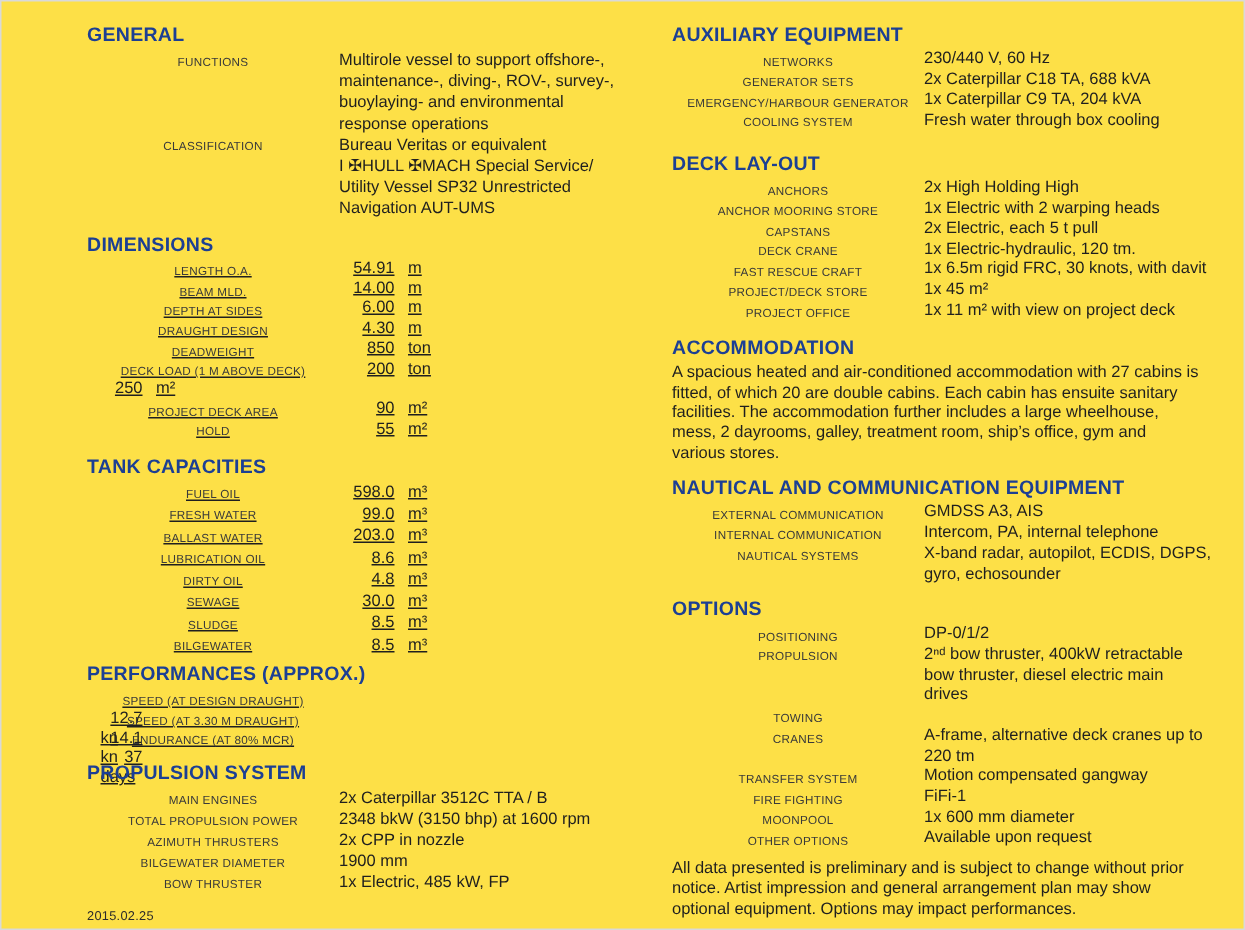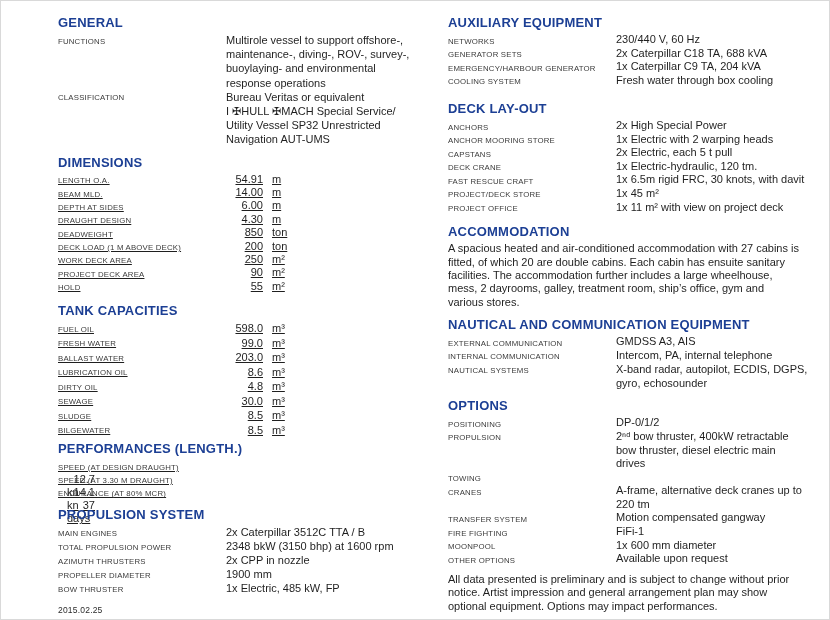--- a/index.html
+++ b/index.html
@@ -1,33 +1,33 @@
 <!DOCTYPE html>
 <html><head>
 <meta charset="utf-8">
 <style>
   * { margin:0; padding:0; box-sizing:border-box; }
   html,body { background:#e9e9e9; }
   .page {
-    position:relative; width:830px; height:620px; background:#ffffff;
+    position:relative; width:830px; height:620px; background:#fde047;
     border:1px solid #d9d9d9; overflow:hidden;
     font-family:"Liberation Sans","DejaVu Sans",sans-serif; color:#1f1f1f;
   }
   .col { position:absolute; top:14px; }
   .col-left  { left:57px;  width:366px; }
   .col-right { left:447px; width:378px; }
   section { margin-bottom:10px; }
   .sec-title {
     font-size:13px; font-weight:bold; color:#1c3f94;
     letter-spacing:0.2px; margin-bottom:3px;
   }
   .spec-row { display:flex; align-items:flex-start; }
   .spec-label, .num-label {
     width:168px; flex:none; font-size:7.8px; color:#3a3a3a;
-    letter-spacing:0.2px; padding-top:3.5px; line-height:10px;
+    letter-spacing:0.2px; padding-top:3.5px; line-height:10px;text-align:center;
   }
   .spec-value {
     flex:1; font-size:11px; color:#1f1f1f; line-height:14.2px;
     white-space:pre-line;
   }
   .num-row { display:flex; align-items:flex-start;text-decoration:underline; }
   .num-value { width:37px; flex:none; text-align:right; font-size:11px; }
   .num-unit  { flex:none; margin-left:9px; font-size:11px; }
   .rows-dim  .num-row { line-height:13.2px; height:13.4px; }
   .rows-tank .num-row { line-height:14.4px; height:14.5px; }
@@ -109,21 +109,20 @@
           <div class="num-label">DEADWEIGHT</div>
           <div class="num-value">850</div>
           <div class="num-unit">ton</div>
         </div>
           <div class="num-row">
           <div class="num-label">DECK LOAD (1 M ABOVE DECK)</div>
           <div class="num-value">200</div>
           <div class="num-unit">ton</div>
         </div>
           <div class="num-row">
-          <div class="num-label">WORK DECK AREA</div>
           <div class="num-value">250</div>
           <div class="num-unit">m²</div>
         </div>
           <div class="num-row">
           <div class="num-label">PROJECT DECK AREA</div>
           <div class="num-value">90</div>
           <div class="num-unit">m²</div>
         </div>
           <div class="num-row">
           <div class="num-label">HOLD</div>
@@ -174,21 +173,21 @@
         </div>
           <div class="num-row">
           <div class="num-label">BILGEWATER</div>
           <div class="num-value">8.5</div>
           <div class="num-unit">m³</div>
         </div>
         </div>
     </section>
 
     <section class="sec-performances">
-      <div class="sec-title">PERFORMANCES (LENGTH.)</div>
+      <div class="sec-title">PERFORMANCES (APPROX.)</div>
       <div class="rows-perf">
 
       <div class="num-row">
           <div class="num-label">SPEED (AT DESIGN DRAUGHT)</div>
           <div class="num-value">12.7</div>
           <div class="num-unit">kn</div>
         </div>
           <div class="num-row">
           <div class="num-label">SPEED (AT 3.30 M DRAUGHT)</div>
           <div class="num-value">14.1</div>
@@ -212,21 +211,21 @@
         </div>
           <div class="spec-row">
           <div class="spec-label">TOTAL PROPULSION POWER</div>
           <div class="spec-value">2348 bkW (3150 bhp) at 1600 rpm</div>
         </div>
           <div class="spec-row">
           <div class="spec-label">AZIMUTH THRUSTERS</div>
           <div class="spec-value">2x CPP in nozzle</div>
         </div>
           <div class="spec-row">
-          <div class="spec-label">PROPELLER DIAMETER</div>
+          <div class="spec-label">BILGEWATER DIAMETER</div>
           <div class="spec-value">1900 mm</div>
         </div>
           <div class="spec-row">
           <div class="spec-label">BOW THRUSTER</div>
           <div class="spec-value">1x Electric, 485 kW, FP</div>
         </div>
         </div>
     </section>
 
     <div class="date">2015.02.25</div>
@@ -256,21 +255,21 @@
         </div>
         </div>
     </section>
 
     <section class="sec-deck">
       <div class="sec-title">DECK LAY-OUT</div>
       <div class="rows-deck">
 
       <div class="spec-row">
           <div class="spec-label">ANCHORS</div>
-          <div class="spec-value">2x High Special Power</div>
+          <div class="spec-value">2x High Holding High</div>
         </div>
           <div class="spec-row">
           <div class="spec-label">ANCHOR MOORING STORE</div>
           <div class="spec-value">1x Electric with 2 warping heads</div>
         </div>
           <div class="spec-row">
           <div class="spec-label">CAPSTANS</div>
           <div class="spec-value">2x Electric, each 5 t pull</div>
         </div>
           <div class="spec-row">

